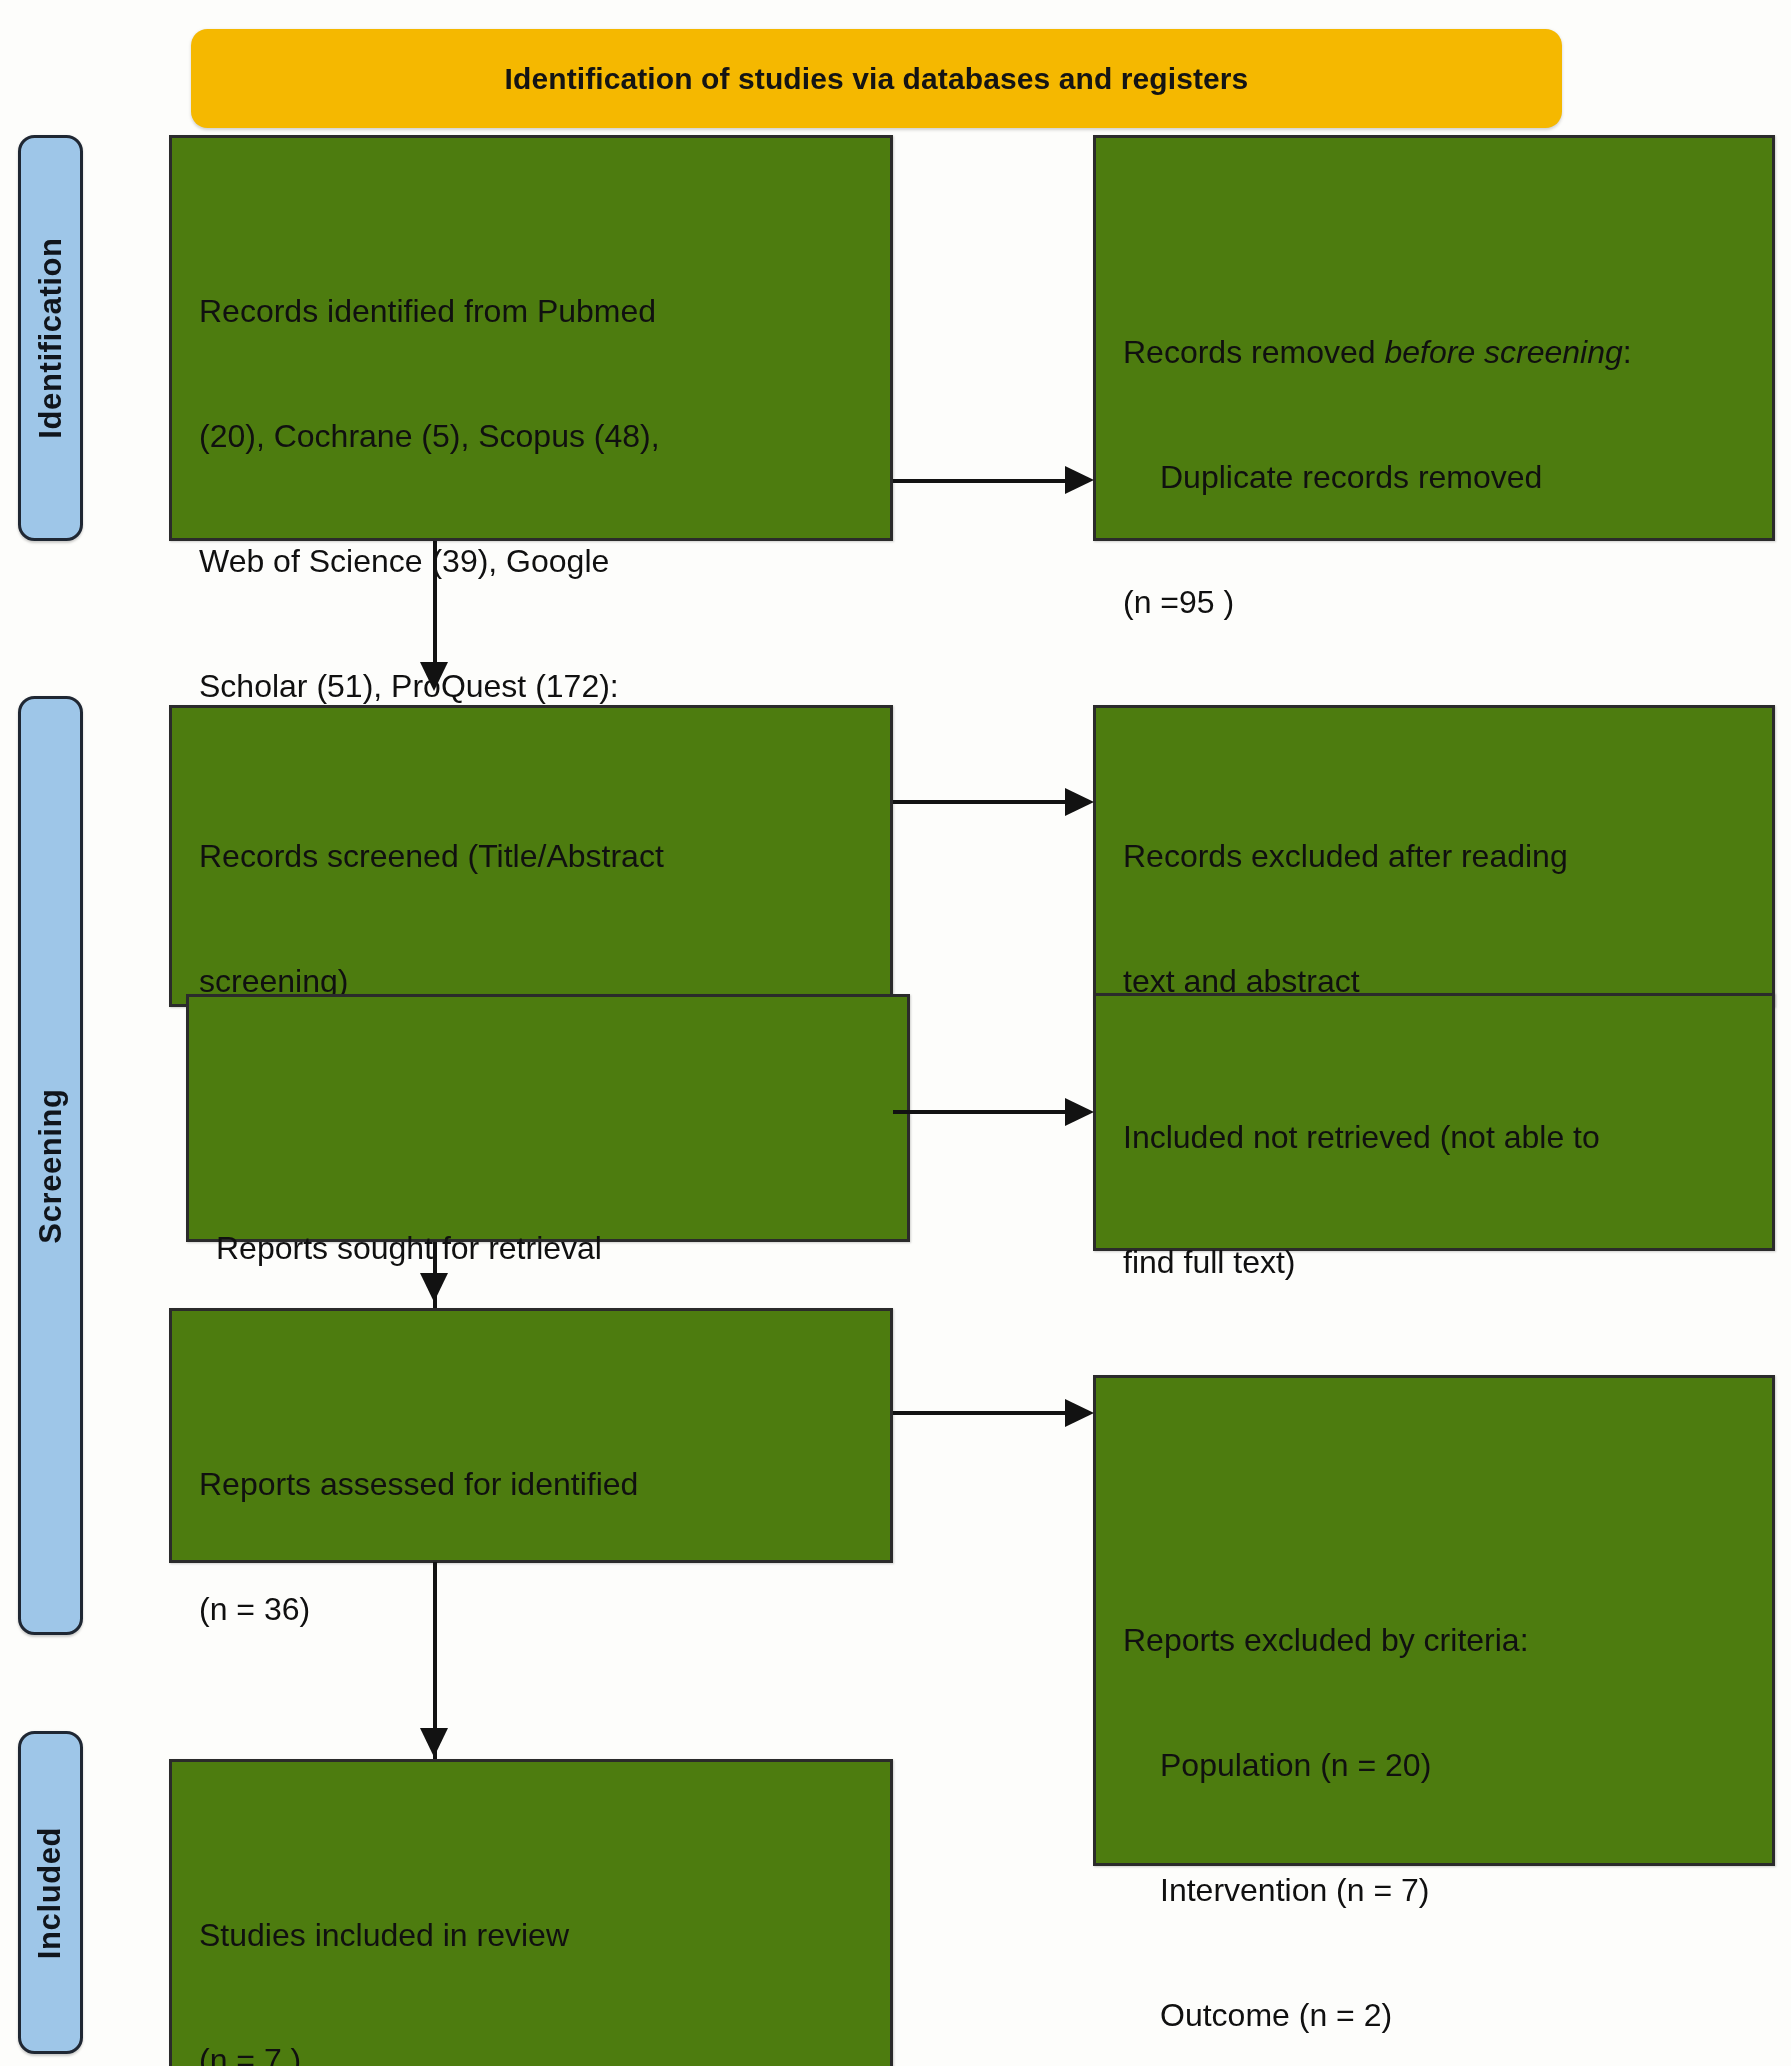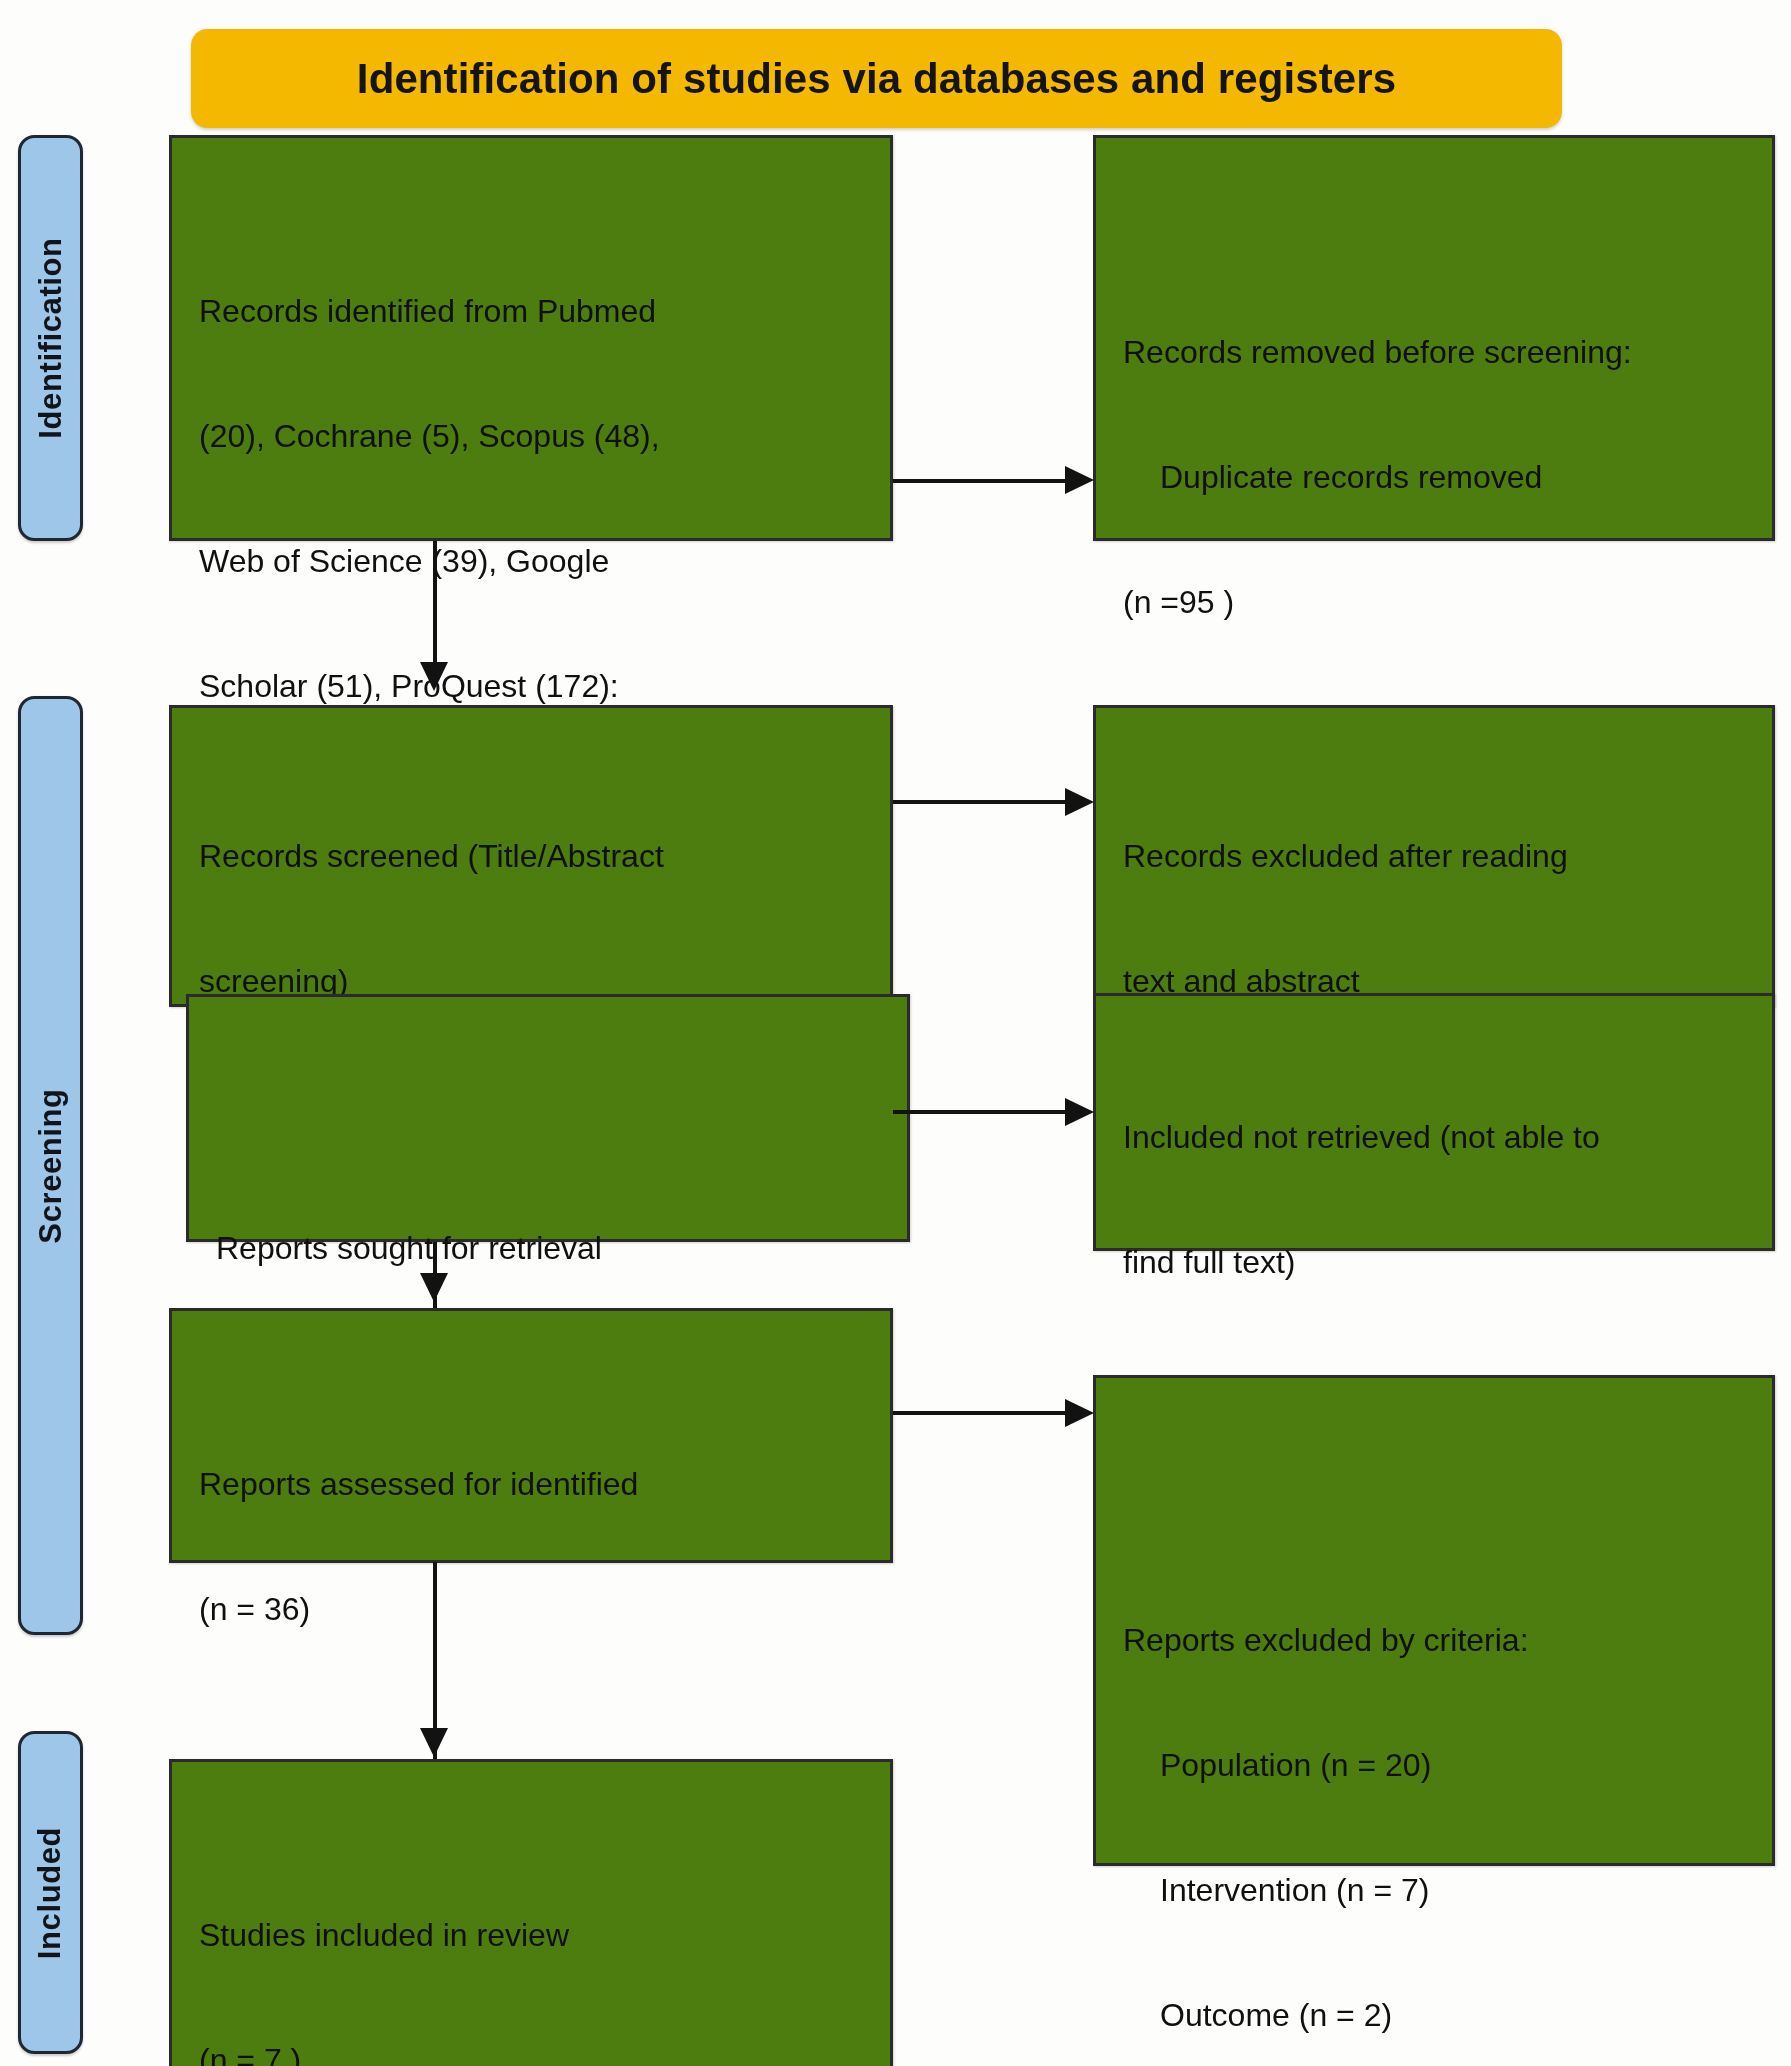--- a/index.html
+++ b/index.html
@@ -27,21 +27,21 @@
     width: 1371px;
     height: 99px;
     background: #F5B800;
     border-radius: 16.5px;
     box-shadow: 0 1.9px 3.2px rgba(0,0,0,0.18);
     display: flex;
     align-items: center;
     justify-content: center;
   }
   .banner-title {
-    font-size: 42px;
+    font-size: 30px;
     font-weight: bold;
     color: #141414;
     letter-spacing: 0.1px;
     text-align: center;
   }
 
   
   .stage {
     position: absolute;
     left: 18px;
@@ -74,21 +74,21 @@
   }
   .box-text {
     position: absolute;
     left: 27px;
     right: 15.3px;
     font-size: 32px;
     line-height: 1.30;
     color: #101010;
     white-space: pre-wrap;
   }
-  .ital { }
+  .ital { font-style: italic; }
   .indent { display: inline-block; width: 37px; }
 
   
   .vline {
     position: absolute;
     width: 3.8px;
     background: #121212;
   }
   .hline {
     position: absolute;

